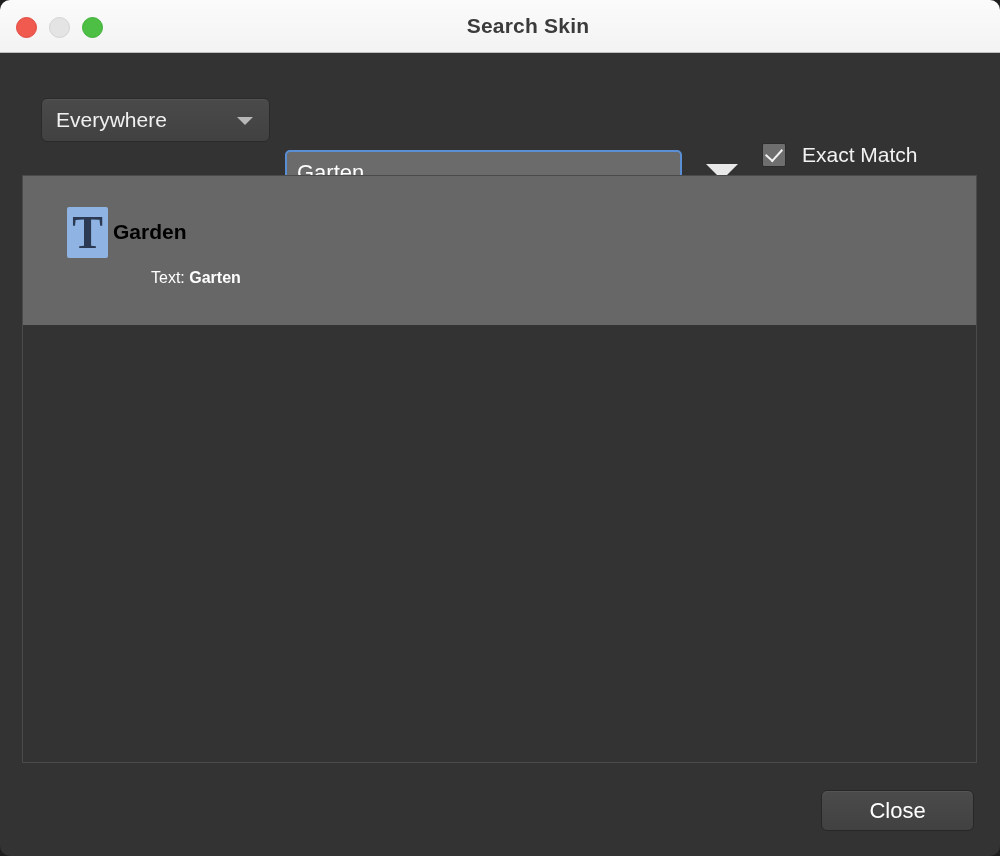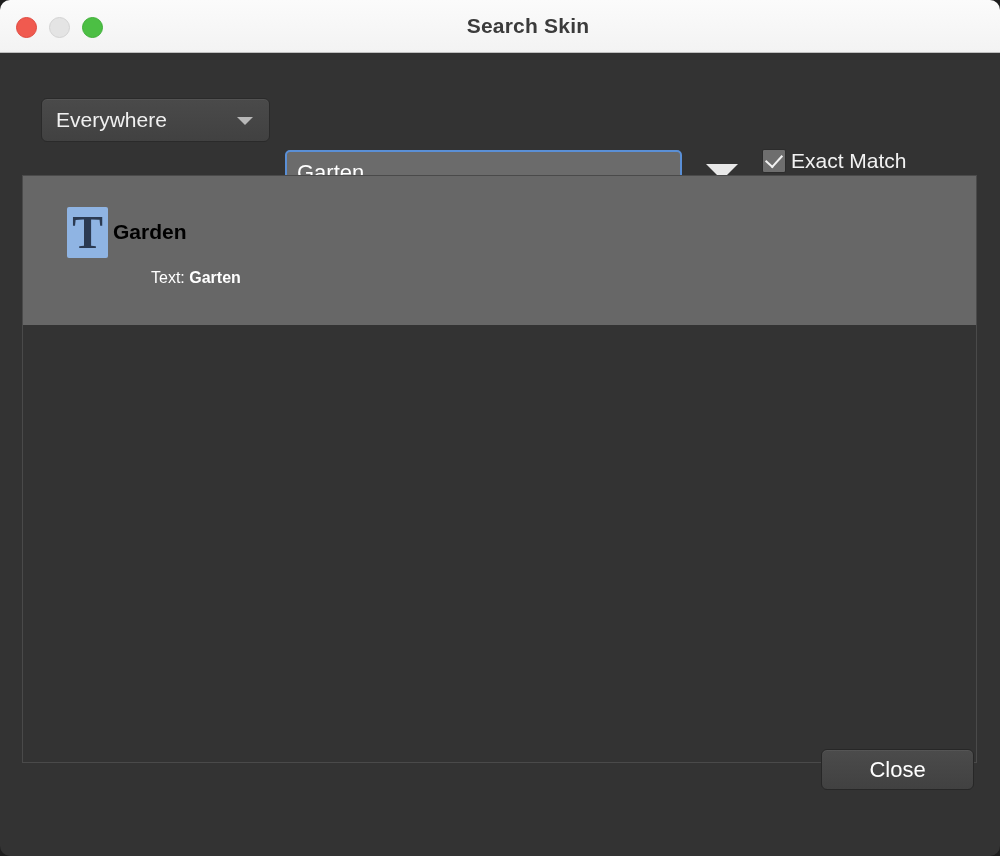--- a/index.html
+++ b/index.html
@@ -134,24 +134,24 @@
     width: 0; height: 0;
     border-left: 16px solid transparent;
     border-right: 16px solid transparent;
     border-top: 16px solid #e8e8e8;
     cursor: default;
   }
 
   .checkbox-wrap {
     position: absolute;
     left: 762px;
-    top: 96px;
+    top: 90px;
     display: flex;
     align-items: center;
-    gap: 5px;
+    gap: 16px;
     cursor: default;
   }
   .checkbox {
     position: relative;
     width: 24px;
     height: 24px;
     background: #6e6e6e;
     border: 1px solid #2c2c2c;
     border-radius: 2px;
     box-sizing: border-box;
@@ -230,21 +230,21 @@
     color: #ffffff;
     white-space: nowrap;
   }
   .result-detail .field-label { font-weight: normal; }
   .result-detail .field-value { font-weight: bold; }
 
   
   .footer {
     position: absolute;
     left: 0;
-    top: 722px;
+    top: 763px;
     width: 1000px;
     height: 93px;
   }
   .close-button {
     position: absolute;
     left: 821px;
     top: 27px;
     width: 153px;
     height: 41px;
     background: linear-gradient(to bottom, #4b4b4b 0%, #414141 100%);

